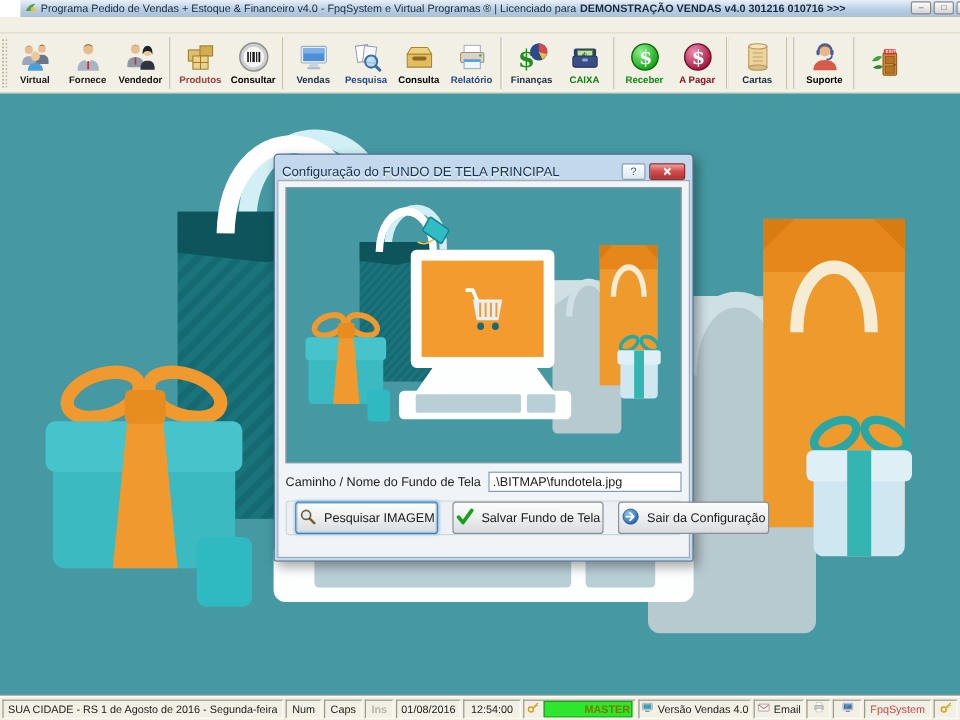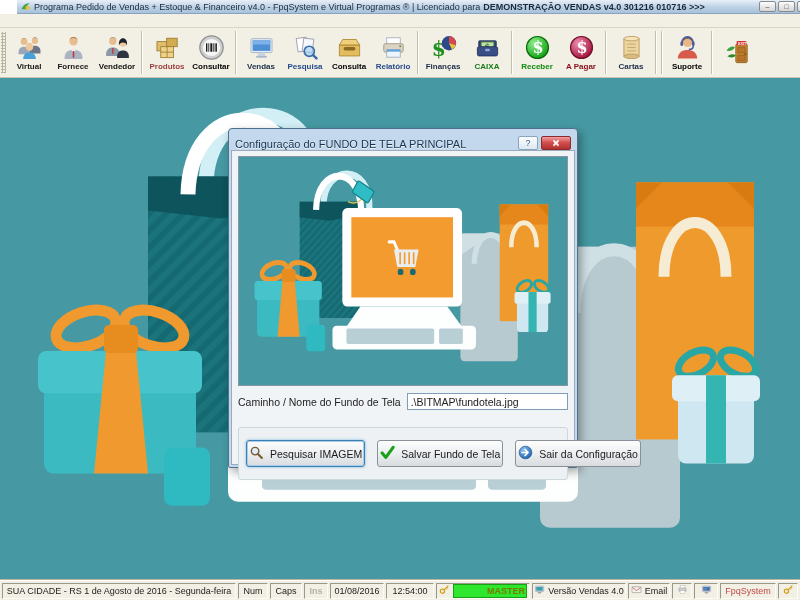--- a/index.html
+++ b/index.html
@@ -28,21 +28,21 @@
   .dlg-title{height:19px;display:flex;align-items:flex-end;padding:0 4px;font-size:11px;color:#17344f;text-shadow:0 1px 0 rgba(255,255,255,.7);}
   .dlg-title .btns{margin-left:auto;display:flex;gap:3px;}
   .dlg-help{width:20px;height:14px;background:linear-gradient(#fdfeff,#dce8f3);border:1px solid #8aa4bc;border-radius:2px;font-size:9px;line-height:12px;text-align:center;color:#3a5a7a;box-sizing:border-box;}
   .dlg-close{width:30px;height:14px;background:linear-gradient(#f0a0a0,#d4504f 45%,#b03030);border:1px solid #8c2b2b;border-radius:2px;font-size:9px;line-height:12px;text-align:center;color:#fff;font-weight:bold;box-sizing:border-box;}
   .dlg-body{position:absolute;left:2px;right:2px;top:21px;bottom:2px;background:#f1f4f7;border:1px solid #9aacbc;box-sizing:border-box;padding:5px 6px;}
   .preview{height:228px;border:1px solid #8896a4;background:#4699a3;overflow:hidden;}
   .preview svg{width:100%;height:100%;display:block;}
   .path-row{display:flex;align-items:center;margin-top:7px;font-size:10.5px;color:#222;}
   .path-row label{flex:0 0 auto;margin-right:6px;}
   .path-row input{flex:1;height:15px;border:1px solid #7f9db9;font-family:"Liberation Sans",sans-serif;font-size:10.5px;padding:0 3px;background:#fff;color:#222;}
-  .btn-group{margin-top:17px;border:1px solid #ccd7dd;border-radius:3px;background:#eef1f4;padding:12px 7px;display:flex;gap:12px;}
+  .btn-group{margin-top:7px;border:1px solid #ccd7dd;border-radius:3px;background:#eef1f4;padding:0 7px;display:flex;gap:12px;}
   .dlg-btn{flex:1;height:27px;display:flex;align-items:center;justify-content:center;gap:6px;font-family:"Liberation Sans",sans-serif;font-size:10.5px;color:#1a1a1a;background:linear-gradient(#fdfdfd,#eef0f1 45%,#d9dcdf);border:1px solid #8b9097;border-radius:3px;cursor:pointer;white-space:nowrap;padding:0 2px;}
   .dlg-btn.focused{border-color:#3c7fb1;box-shadow:0 0 0 1px #a8cdea inset,0 0 3px #74b2e2;}
   .dlg-btn .ic{width:15px;height:15px;flex:0 0 auto;}
   
   .statusbar{position:absolute;left:0;top:580px;width:800px;height:20px;background:#f2f0e4;border-top:1px solid #fff;box-shadow:0 -1px 0 #b8b4a0;display:flex;align-items:center;gap:2px;padding:0 2px;box-sizing:border-box;font-size:9px;color:#222;}
   .sb-panel{height:16px;border:1px solid;border-color:#9b978a #fdfdf6 #fdfdf6 #9b978a;display:flex;align-items:center;justify-content:center;gap:3px;box-sizing:border-box;background:#f2f0e4;white-space:nowrap;overflow:hidden;padding:0 3px;}
   .sb-panel .ic{width:11px;height:11px;flex:0 0 auto;}
   .sb-text{color:var(--c,#222);}
   .statusbar div:nth-of-type(1){flex:1 1 auto;justify-content:center;}
   .statusbar div:nth-of-type(2){width:30px;}

